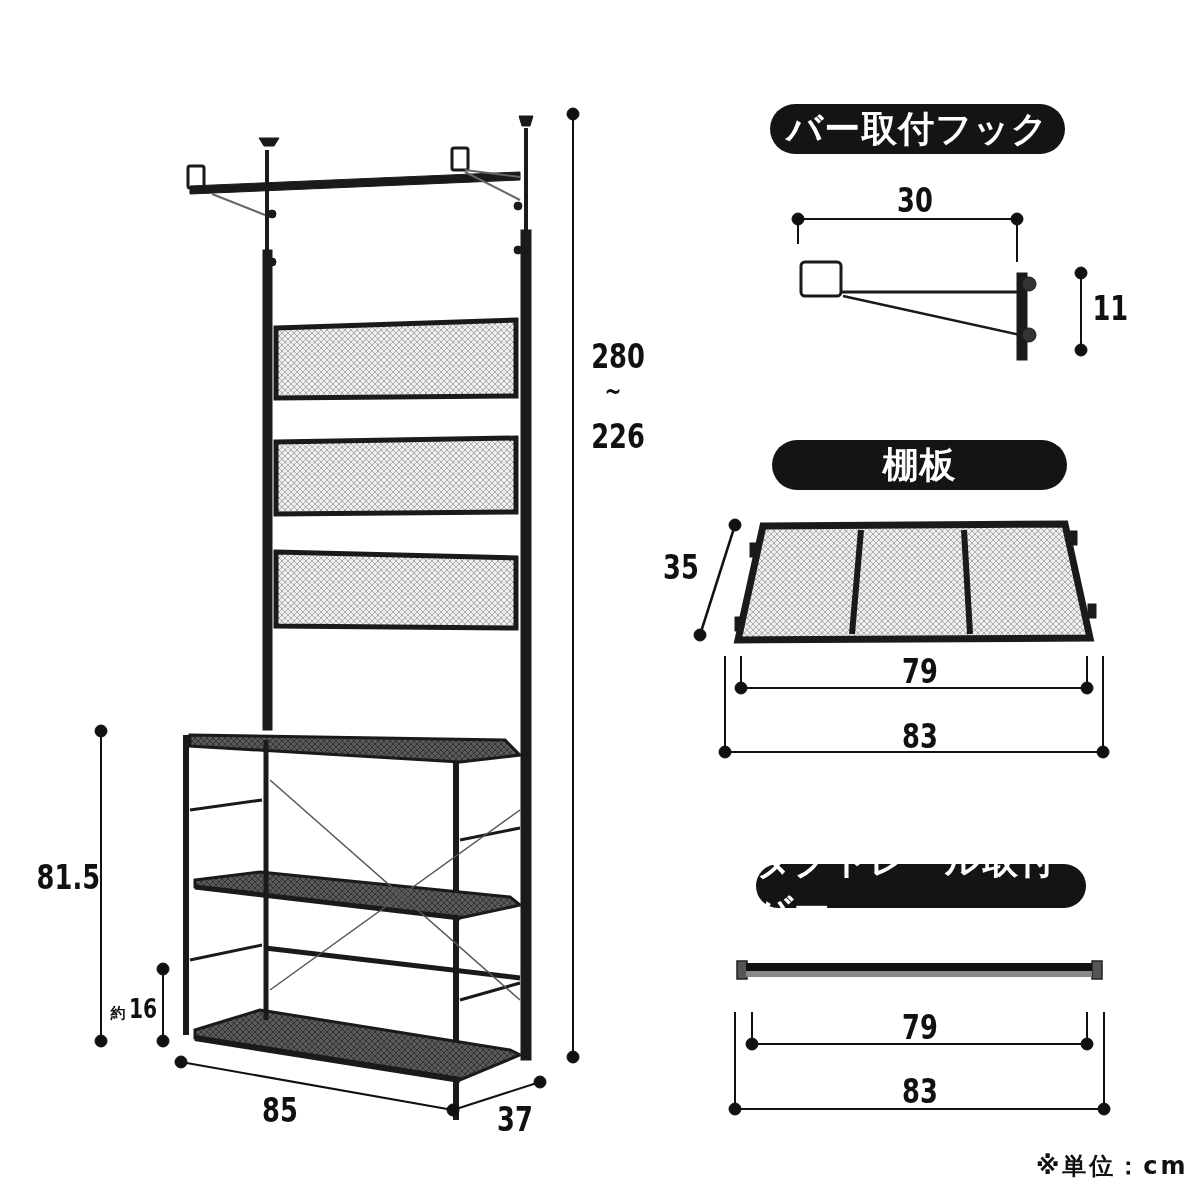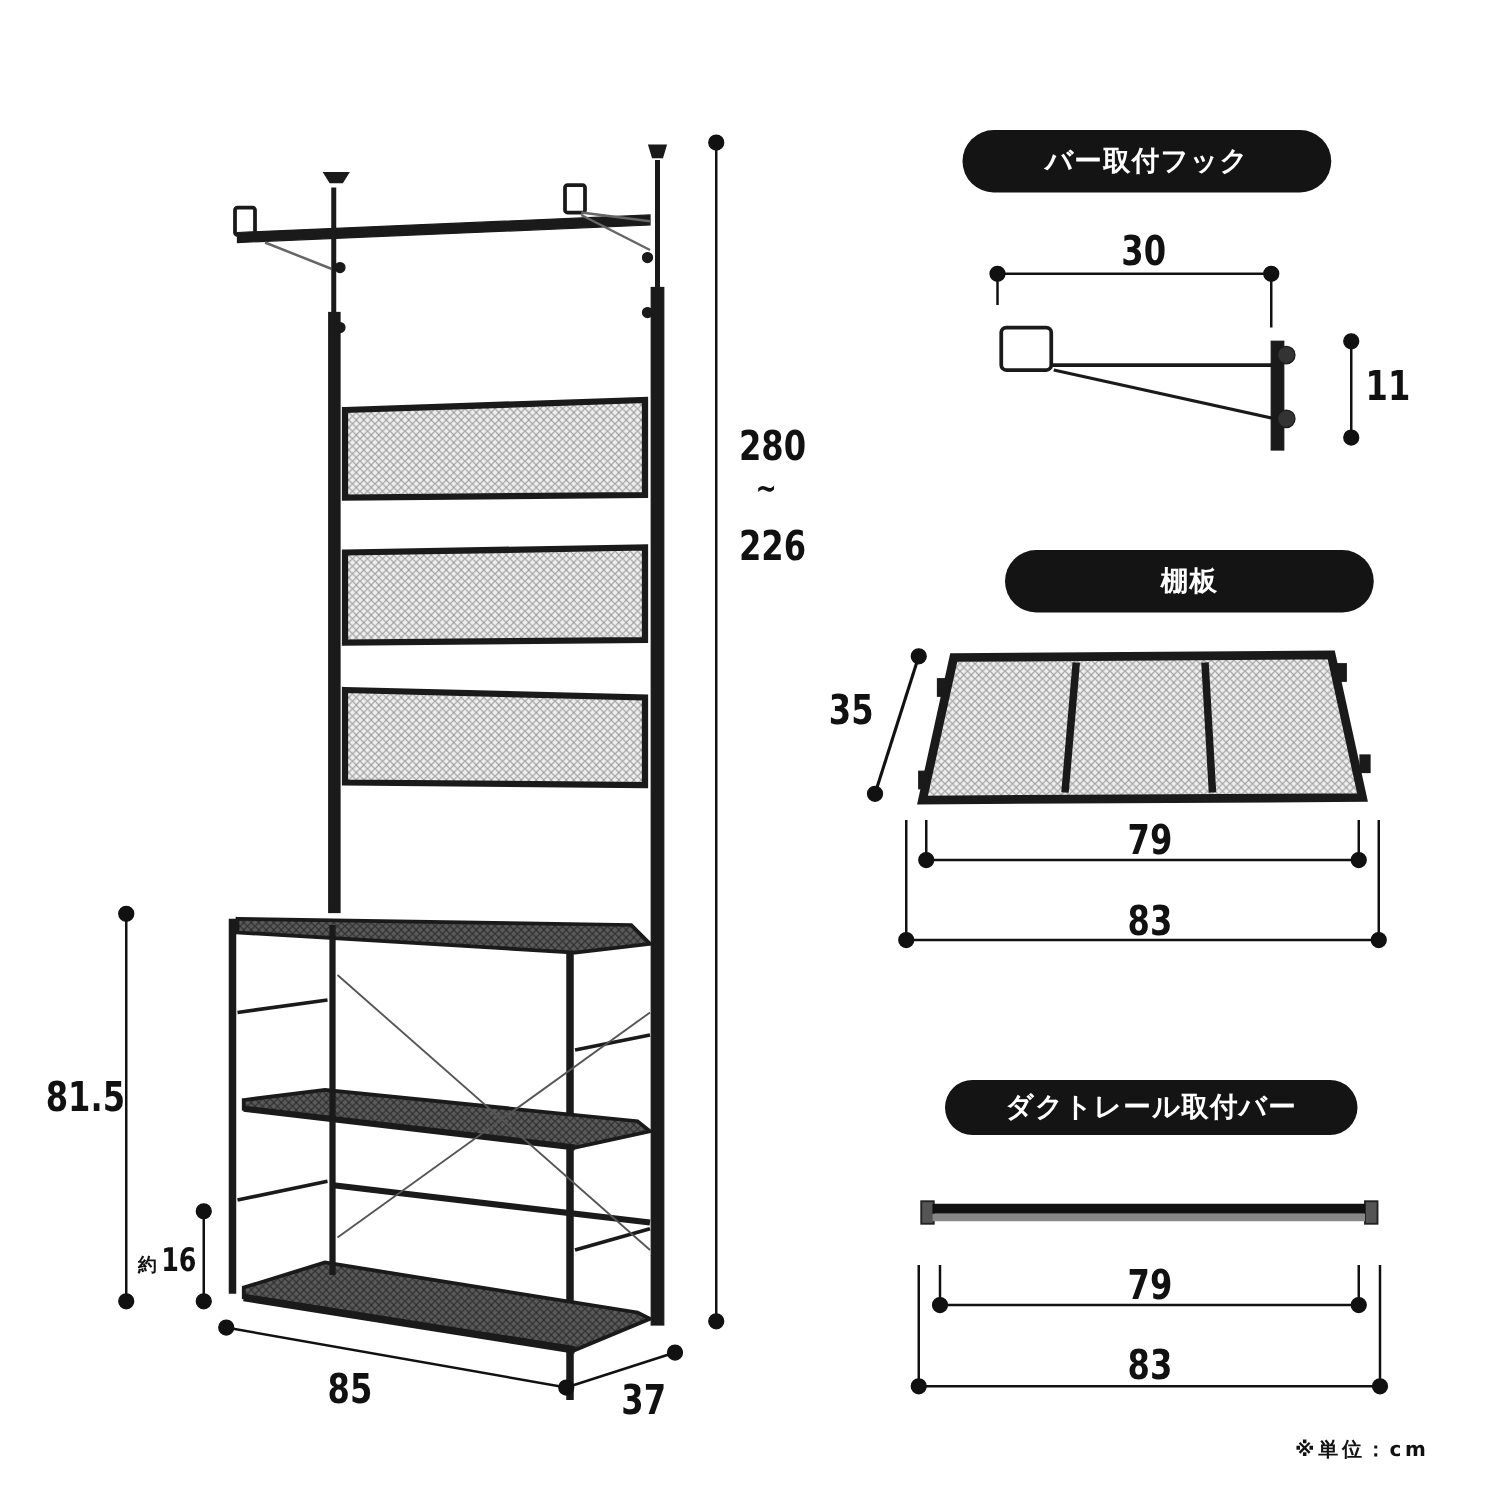--- a/index.html
+++ b/index.html
@@ -2,26 +2,26 @@
 <html><head>
   <meta charset="utf-8">
   <style>
     html, body { margin: 0; padding: 0; background: #ffffff; }
     body { width: 1200px; height: 1200px; position: relative; overflow: hidden;
            font-family: "Liberation Sans", "DejaVu Sans", sans-serif; color: #111; }
     .abs { position: absolute; }
     svg.full { position: absolute; left: 0; top: 0; width: 1200px; height: 1200px; }
     .pill { position: absolute; background: #141414; color: #fff; border-radius: 26px;
             display: flex; align-items: center; justify-content: center;
-            font-family: "DejaVu Sans", sans-serif; font-weight: bold; font-size: 22px; letter-spacing: 1px; }
+            font-family: "DejaVu Sans", sans-serif; font-weight: bold; font-size: 36px; letter-spacing: 1px; }
     .dim { position: absolute; font-family: "DejaVu Sans", sans-serif; font-weight: bold;
            font-size: 33px; transform: scaleX(0.78); transform-origin: center; line-height: 1; color: #111;
            text-align: center; }
     .dim-small { font-size: 22px; font-weight: bold; }
-    .unit { position: absolute; font-family: "DejaVu Sans", sans-serif; font-weight: bold; font-size: 16px; color: #111; letter-spacing: 3px; }
+    .unit { position: absolute; font-family: "DejaVu Sans", sans-serif; font-weight: bold; font-size: 24px; color: #111; letter-spacing: 3px; }
   </style>
 </head>
 <body>
 
 <svg class="full" viewBox="0 0 1200 1200">
   <defs>
     <pattern id="mesh" width="6" height="6" patternUnits="userSpaceOnUse">
       <rect width="6" height="6" fill="#eeeeee"></rect>
       <path d="M0 3 L3 0 L6 3 L3 6 Z" fill="none" stroke="#9a9a9a" stroke-width="0.8"></path>
     </pattern>
@@ -163,21 +163,21 @@
   <span class="dim-small" style="font-family:'DejaVu Sans',sans-serif; font-size:15px;">約</span>
   <span style="font-family:'DejaVu Sans',sans-serif; font-weight:bold; font-size:26px; display:inline-block; transform:scaleX(0.78);">16</span>
 </div>
 <div class="dim" style="left:250px; top:1094px; width:60px;">85</div>
 <div class="dim" style="left:485px; top:1103px; width:60px;">37</div>
 
 <div class="pill" style="left:770px; top:104px; width:295px; height:50px;">バー取付フック</div>
 <div class="dim" style="left:885px; top:184px; width:60px;">30</div>
 <div class="dim" style="left:1088px; top:292px; width:40px;">11</div>
 
-<div class="pill" style="left:804px; top:440px; width:295px; height:50px;">棚板</div>
+<div class="pill" style="left:772px; top:440px; width:295px; height:50px;">棚板</div>
 <div class="dim" style="left:658px; top:551px; width:46px;">35</div>
 <div class="dim" style="left:890px; top:655px; width:60px;">79</div>
 <div class="dim" style="left:890px; top:720px; width:60px;">83</div>
 
 <div class="pill" style="left:756px; top:864px; width:330px; height:44px;">ダクトレール取付バー</div>
 <div class="dim" style="left:890px; top:1011px; width:60px;">79</div>
 <div class="dim" style="left:890px; top:1075px; width:60px;">83</div>
 
 <div class="unit" style="left:1036px; top:1150px;">※単位：cm</div>
 

